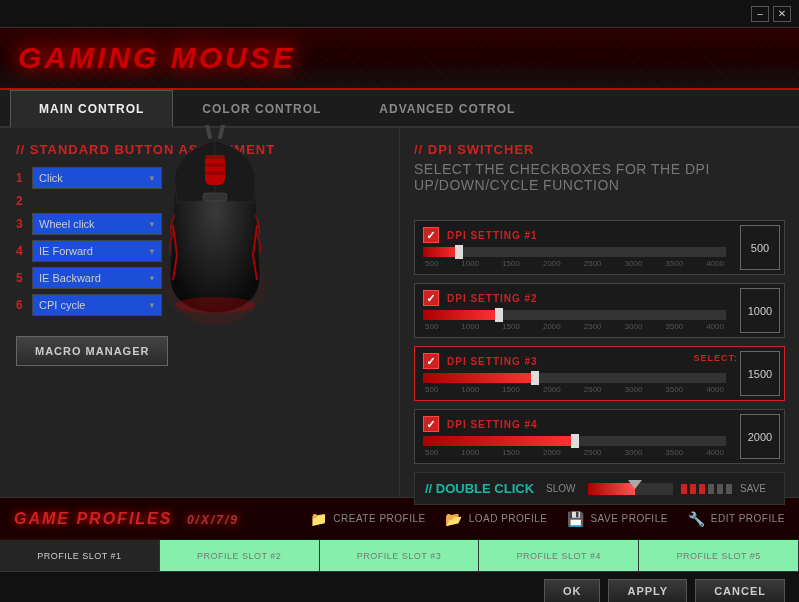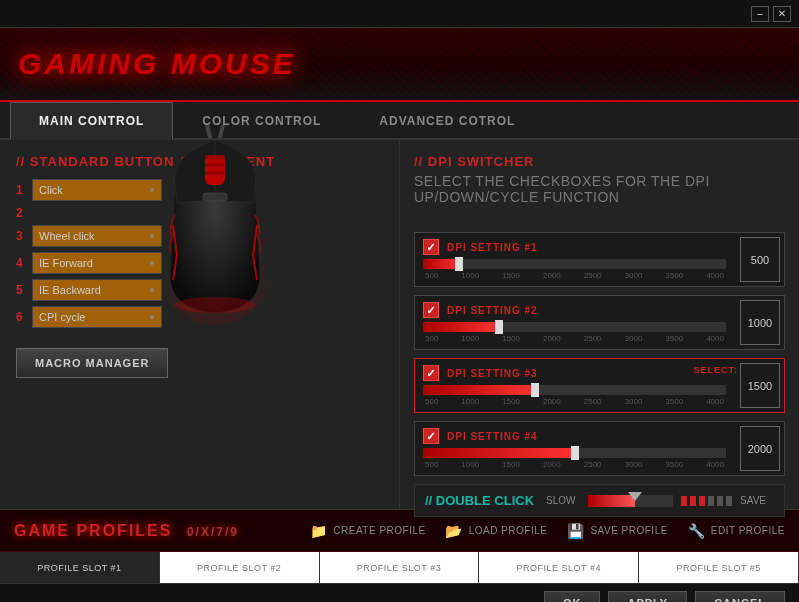--- a/index.html
+++ b/index.html
@@ -32,21 +32,21 @@
       cursor: pointer;
       display: flex;
       align-items: center;
       justify-content: center;
       margin-left: 4px;
     }
 
     
     .app-header {
       background: linear-gradient(180deg, #2a0000 0%, #1a0000 50%, #111 100%);
-      height: 74px;
+      height: 62px;
       display: flex;
       align-items: center;
       padding: 0 18px;
       border-bottom: 2px solid #c00;
       position: relative;
       overflow: hidden;
     }
     .app-header::before {
       content: '';
       position: absolute;
@@ -134,21 +134,21 @@
       margin-bottom: 5px;
     }
     .button-num {
       color: #cc2222;
       font-size: 12px;
       font-weight: bold;
       width: 16px;
       flex-shrink: 0;
     }
     .button-select {
-      background: #a16207;
+      background: #1d4ed8;
       border: 1px solid #444;
       color: #ccc;
       font-size: 11px;
       padding: 4px 6px;
       width: 130px;
       appearance: none;
       -webkit-appearance: none;
       cursor: pointer;
       position: relative;
     }
@@ -367,20 +367,21 @@
       height: 42px;
       display: flex;
       align-items: center;
       padding: 0 14px;
       border-bottom: 1px solid #440000;
     }
     .profiles-title {
       color: #cc2222;
       font-size: 16px;
       font-weight: 900;
+      font-style: italic;
       letter-spacing: 2px;
       text-shadow: 0 0 10px #ff0000;
       text-transform: uppercase;
       margin-right: auto;
     }
     .profile-action-btn {
       background: none;
       border: none;
       color: #888;
       font-size: 10px;
@@ -391,21 +392,21 @@
       margin-left: 20px;
       text-transform: uppercase;
       letter-spacing: 0.5px;
     }
     .btn-icon {
       font-size: 14px;
       color: #777;
     }
 
     .profile-slots {
-      background: #ffffff;
+      background: #86efac;
       height: 32px;
       display: flex;
       border-bottom: 1px solid #333;
     }
     .profile-slot {
       flex: 1;
       display: flex;
       align-items: center;
       justify-content: center;
       font-size: 9px;

